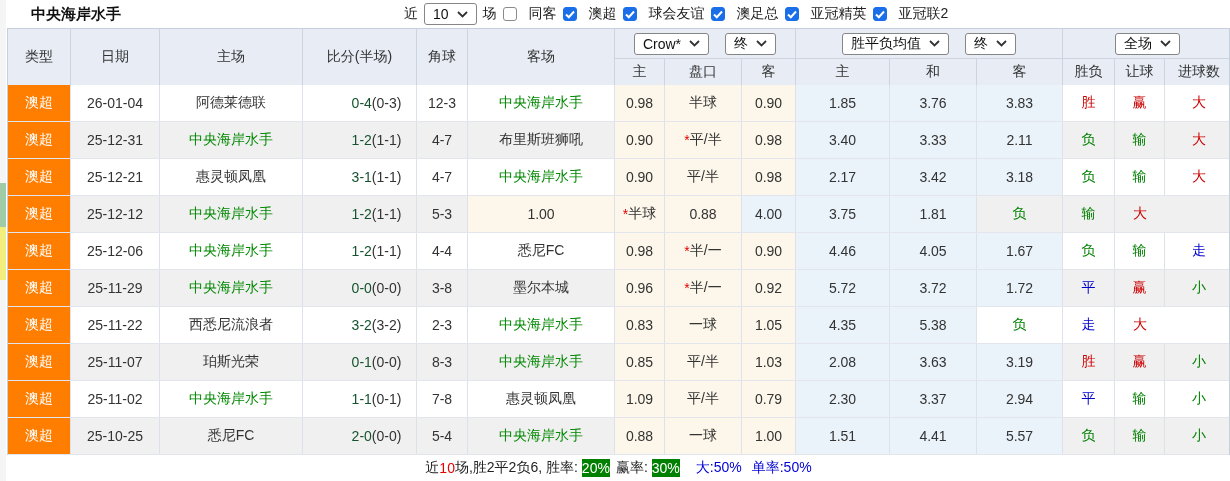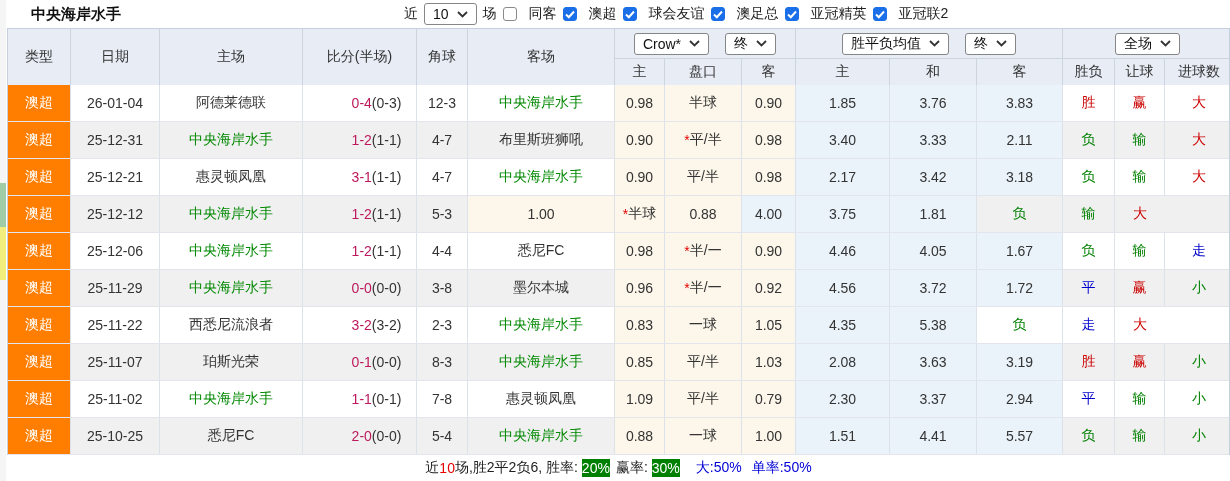--- a/index.html
+++ b/index.html
@@ -43,21 +43,21 @@
   .th:last-child { border-right: none; }
 
   .tr { height: 37px; border-bottom: 1px solid #e2e6ec; background: #fff; }
   .tbody .tr:nth-child(even) { background: #f0f0f0; }
   .td { display: flex; align-items: center; justify-content: center; border-right: 1px solid #dde2ea; font-size: 14px; color: #333; overflow: hidden; white-space: nowrap; }
   .td:last-child { border-right: none; }
   .td.league { background: #ff7e00; color: #fff; }
   .td.bg-cream { background: #fcf7ea; }
   .td.bg-blue { background: #eaf3fa; }
 
-  .score-ft { color: #be185d; padding-left: 34px; }
+  .score-ft { color: #14532d; padding-left: 34px; }
   .score-ht { color: #333; }
   .star { color: #e60000; }
   .self { color: #008800; }
   .c-red { color: #cc0000; }
   .c-green { color: #008000; }
   .c-blue { color: #0000cc; }
 
   
   .footer { height: 26px; display: flex; align-items: center; justify-content: center; font-size: 14px; color: #222; background: #fff; }
   .footer .red { color: #e60000; }
@@ -368,21 +368,21 @@
     <div class="td">3-8</div>
     <div class="td">
               <span>墨尔本城</span>
             </div>
     <div class="td bg-cream">0.96</div>
     <div class="td bg-cream">
               <span class="star">*</span>
               <span>半/一</span>
             </div>
     <div class="td bg-cream">0.92</div>
-    <div class="td bg-blue">4.56</div>
+    <div class="td bg-blue">5.72</div>
     <div class="td bg-blue">3.72</div>
     <div class="td bg-blue">1.72</div>
     <div class="td">
               <span class="c-blue">平</span>
             </div>
     <div class="td">
               <span class="c-red">赢</span>
             </div>
     <div class="td">
               <span class="c-green">小</span>

